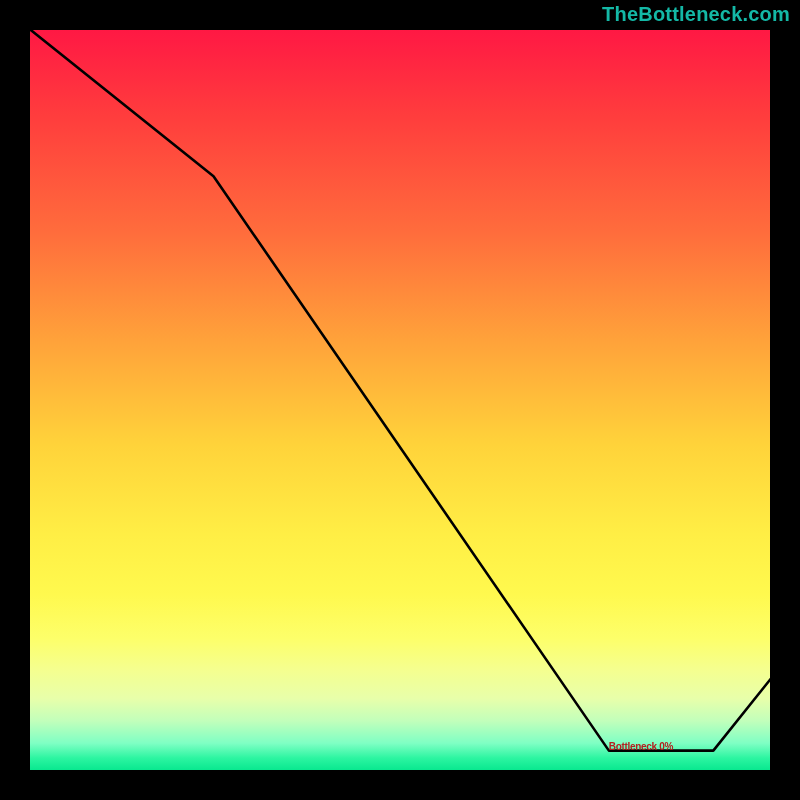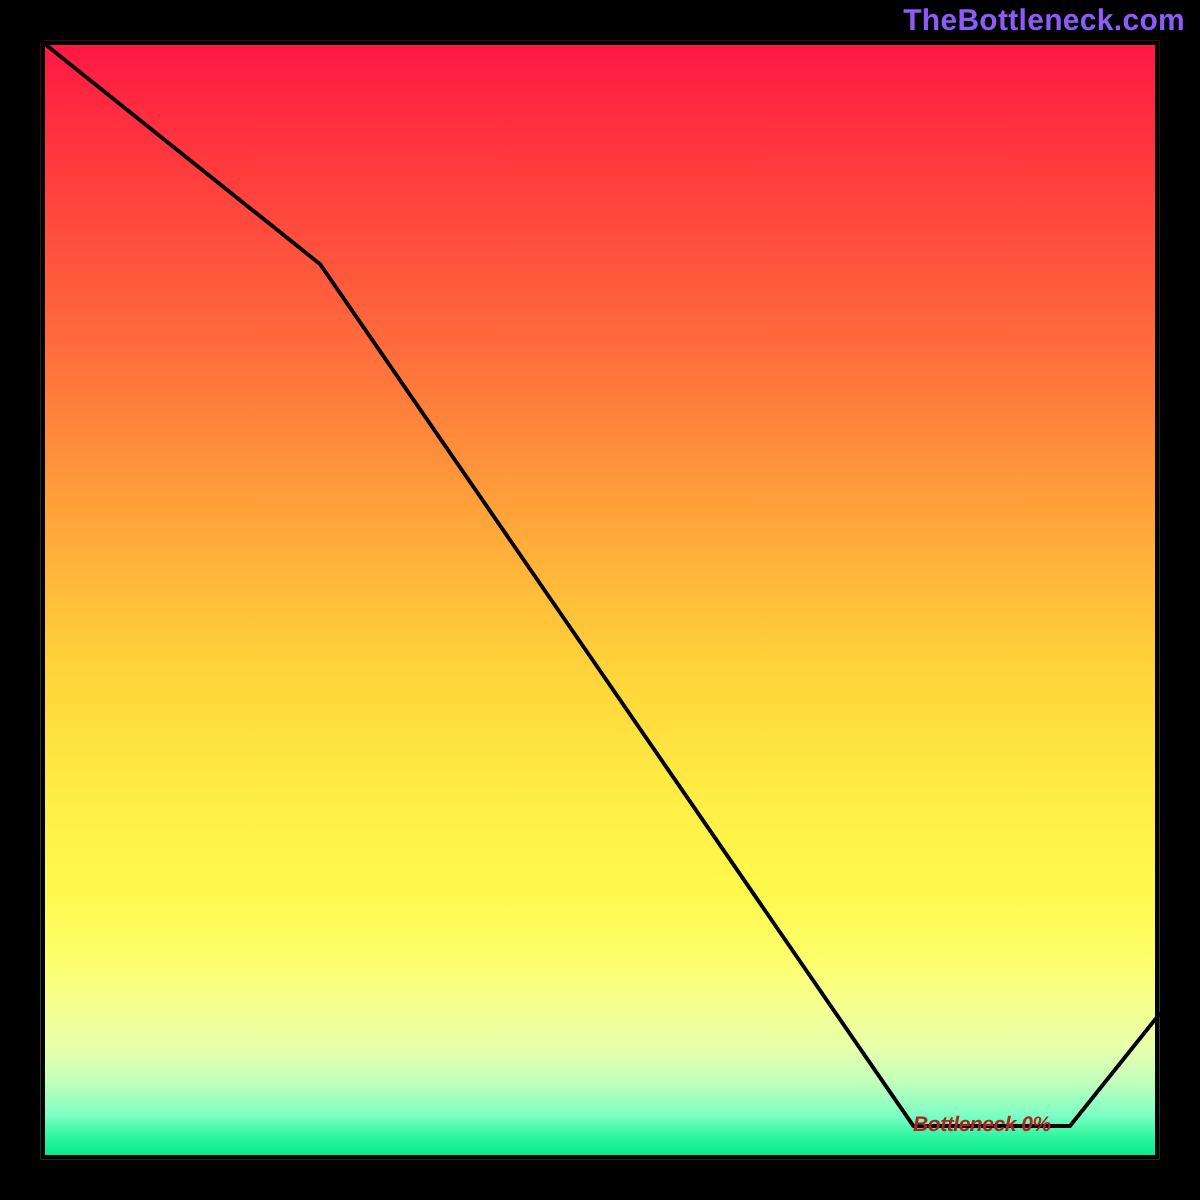--- a/index.html
+++ b/index.html
@@ -14,21 +14,21 @@
   .stage {
     position: relative;
     width: 800px;
     height: 800px;
     background: #000;
   }
   .watermark {
     position: absolute;
     top: 3px;
     right: 10px;
-    color: #8b5cf6;
+    color: #14b8a6;
     font-size: 20px;
     font-weight: bold;
     letter-spacing: 0.2px;
     user-select: none;
   }
   .plot-frame {
     position: absolute;
     left: 27px;
     top: 27px;
     width: 746px;
@@ -69,26 +69,25 @@
   svg.line-layer {
     position: absolute;
     left: 0; top: 0;
     width: 100%;
     height: 100%;
     overflow: visible;
   }
   .series-label {
     position: absolute;
     color: #b52020;
-    font-size: 14px;
+    font-size: 10px;
     font-weight: bold;
     letter-spacing: -0.3px;
     white-space: nowrap;
     user-select: none;
-    font-style: italic;
   }
 </style>
 </head>
 <body>
 
 <div class="stage">
 
   <div class="watermark">TheBottleneck.com</div>
 
   <div class="plot-frame">

